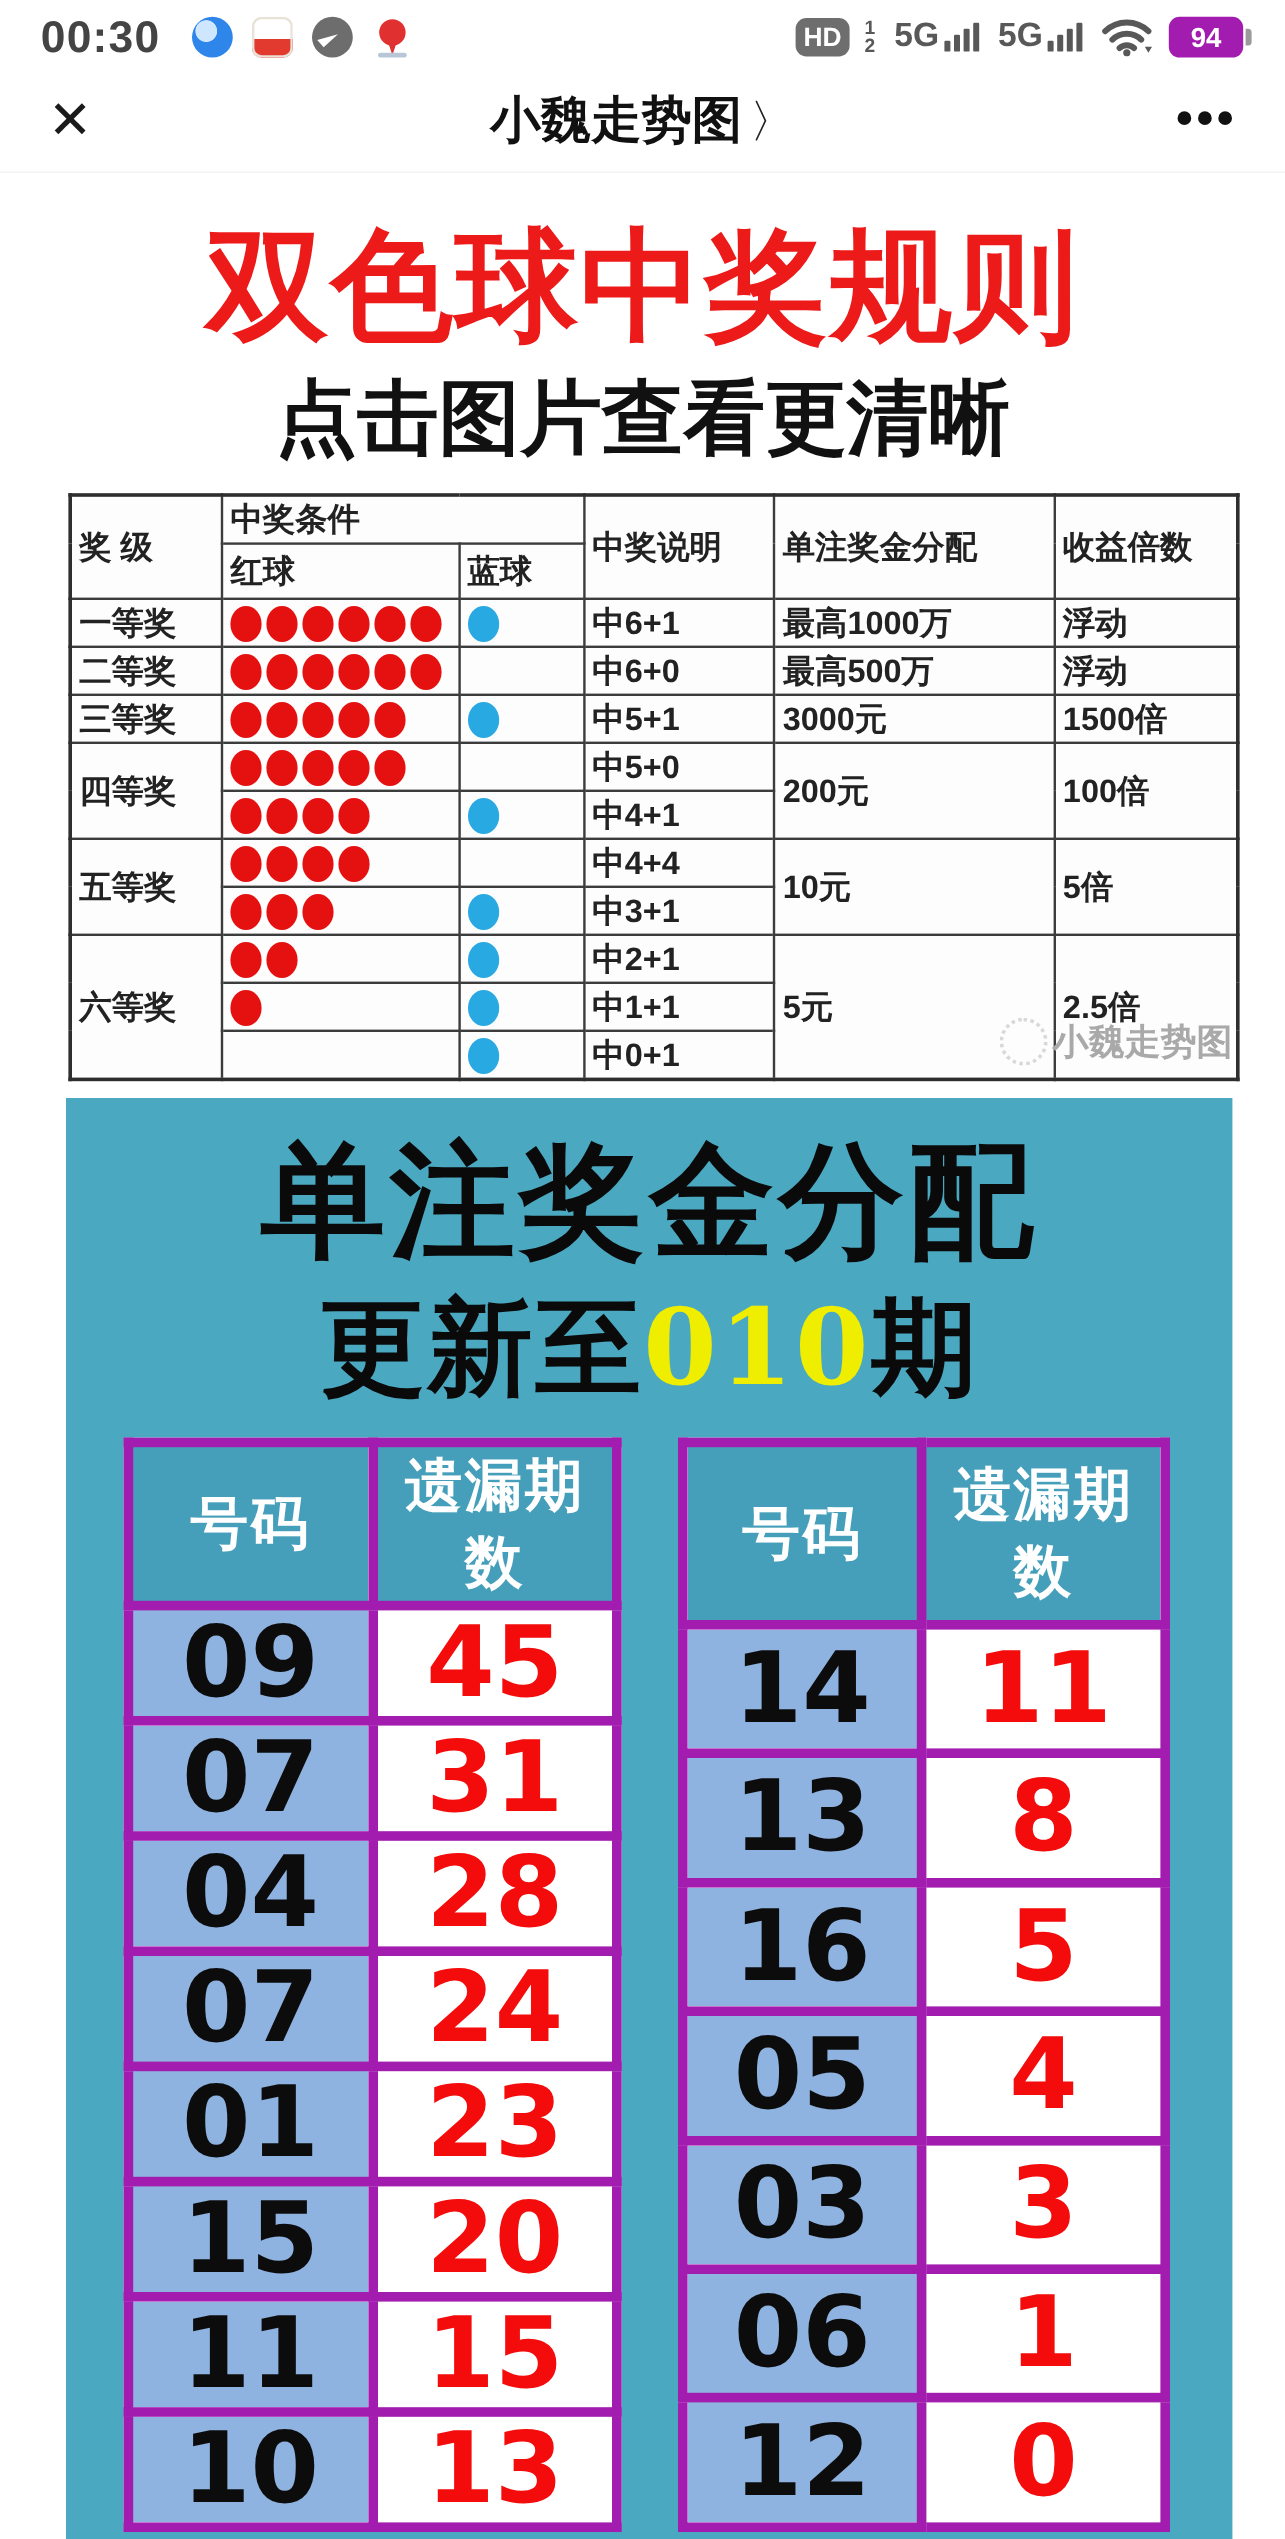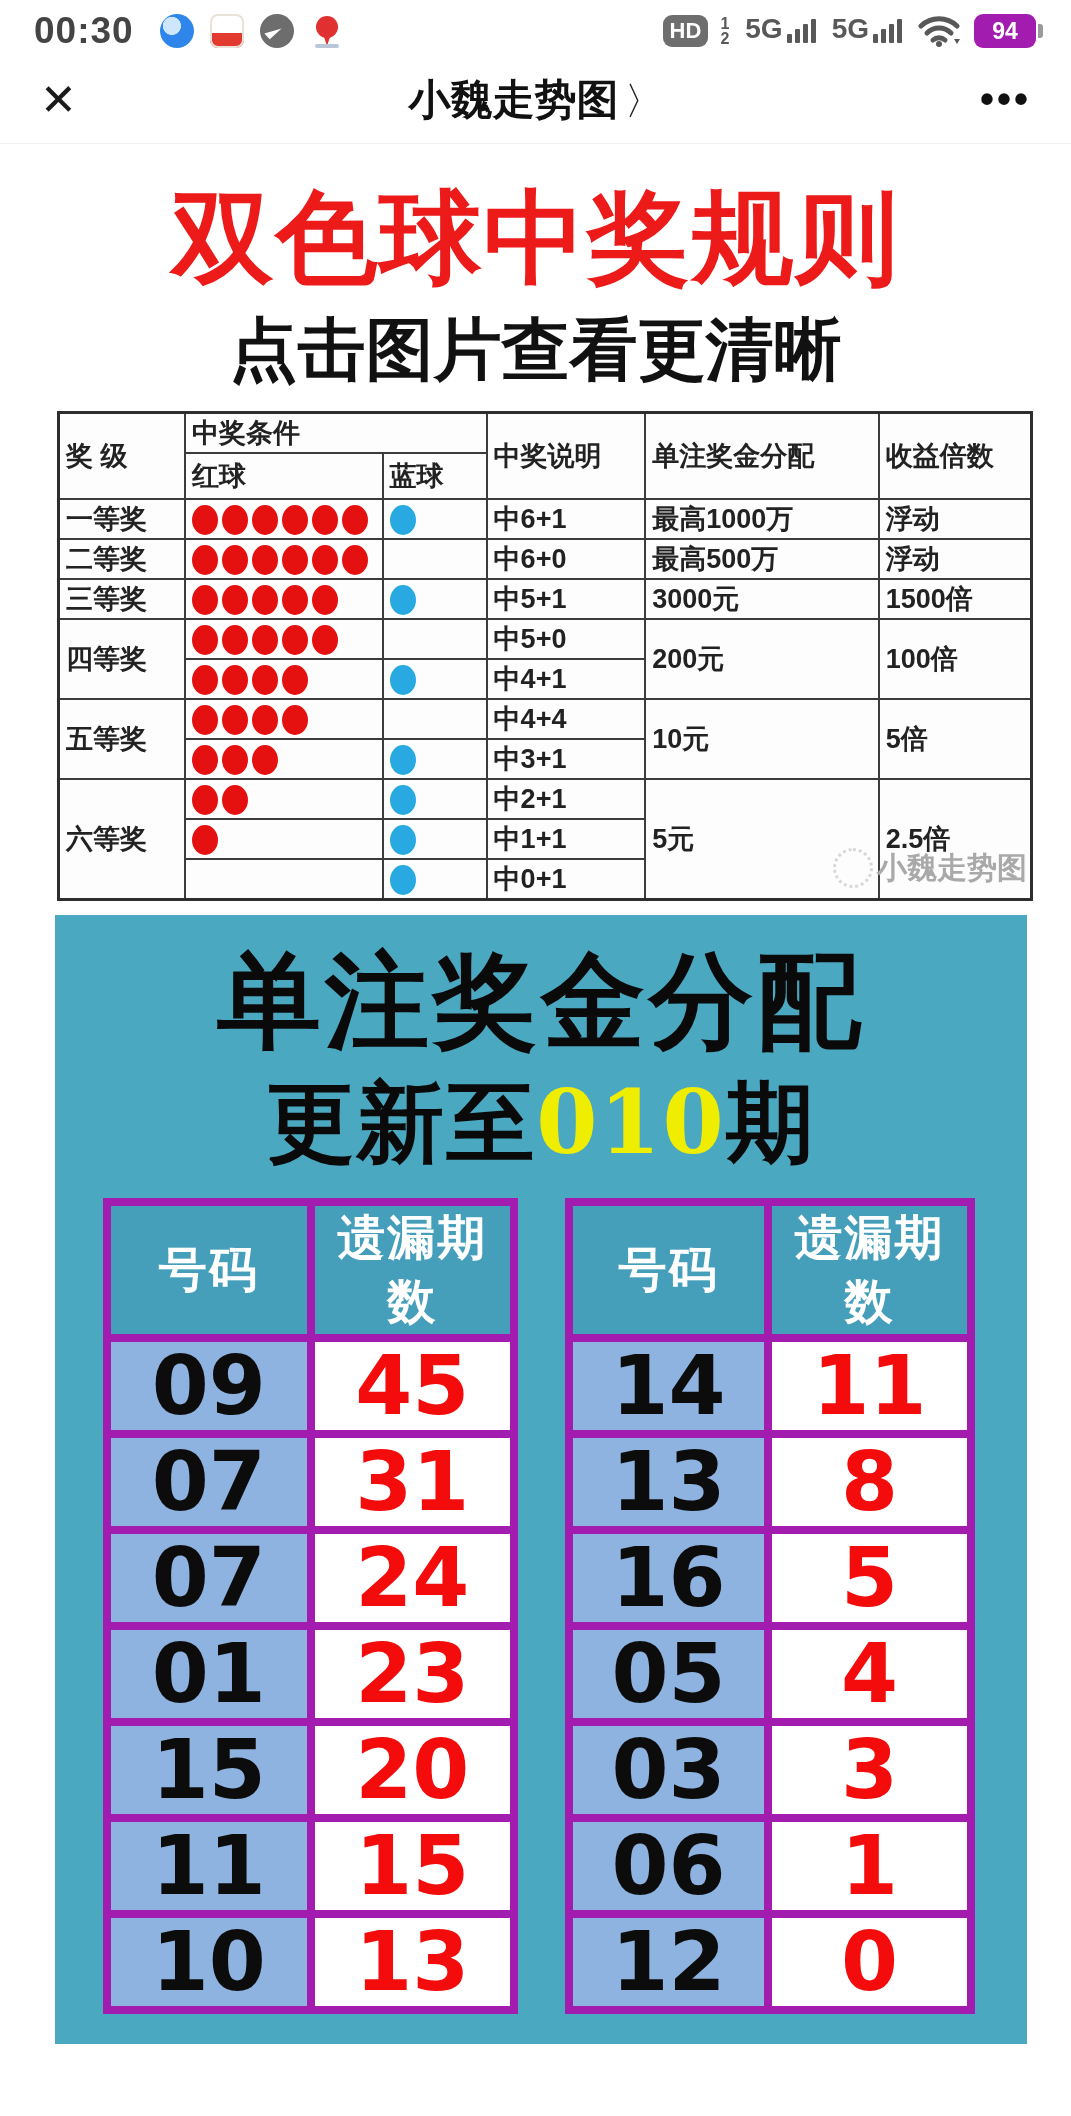--- a/index.html
+++ b/index.html
@@ -272,20 +272,24 @@
       </tr>
       <tr>
         <td class="num">09</td>
         <td class="miss-val">45</td>
       </tr>
       <tr>
         <td class="num">07</td>
         <td class="miss-val">31</td>
       </tr>
       <tr>
+        <td class="num">04</td>
+        <td class="miss-val">28</td>
+      </tr>
+      <tr>
         <td class="num">07</td>
         <td class="miss-val">24</td>
       </tr>
       <tr>
         <td class="num">01</td>
         <td class="miss-val">23</td>
       </tr>
       <tr>
         <td class="num">15</td>
         <td class="miss-val">20</td>

